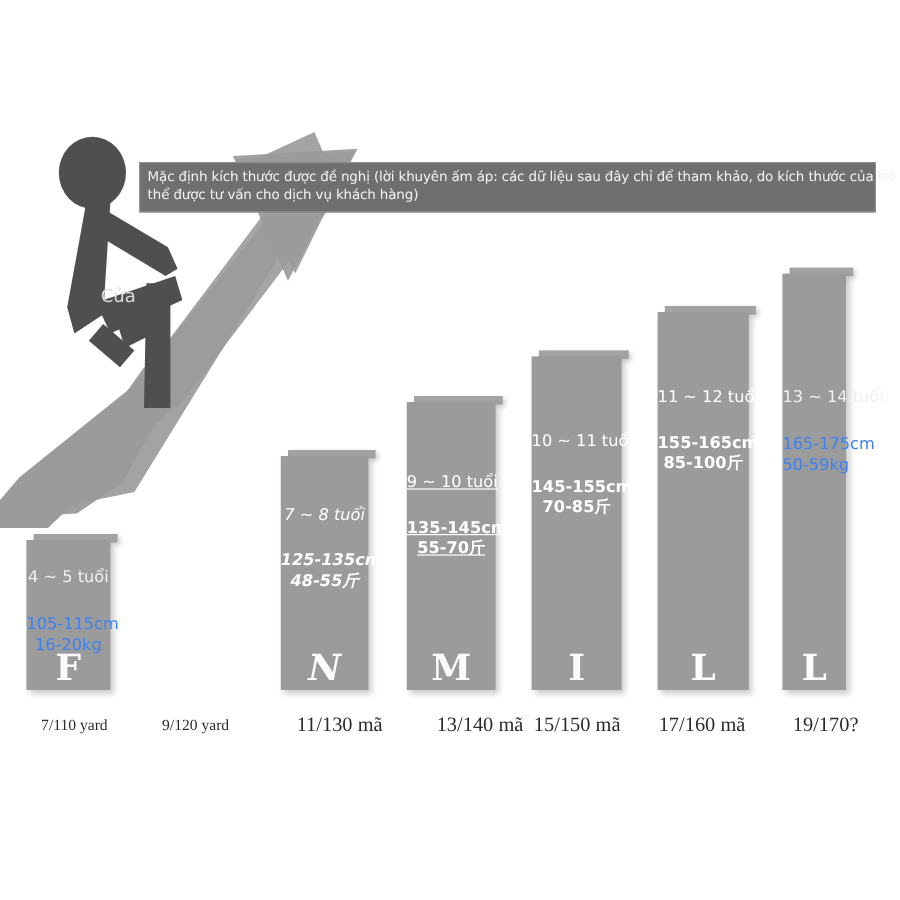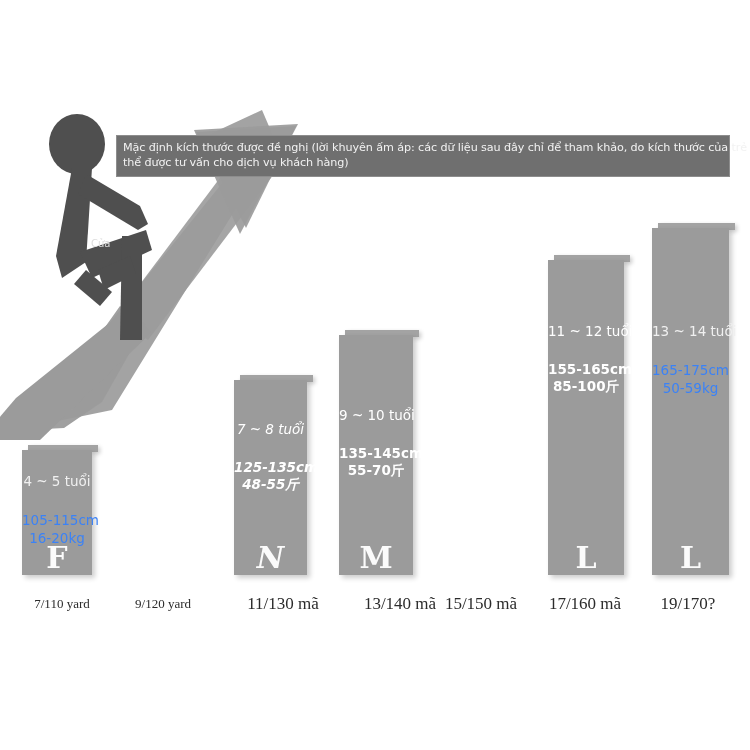--- a/index.html
+++ b/index.html
@@ -134,22 +134,22 @@
     color: #2b2b2b;
     white-space: nowrap;
     text-align: center;
   }
   #xaxis .small { font-size: 13px; }
   #xaxis .big   { font-size: 17px; top: -2px; }
 
   
   #cua-label {
     position: absolute;
-    left: 91px; top: 238px;
-    font-size: 10px;
+    left: 84px; top: 238px;
+    font-size: 15px;
     color: #dcdcdc;
     z-index: 5;
     white-space: nowrap;
   }
 </style>
 </head>
 <body>
 
 <div id="canvas">
 
@@ -206,41 +206,51 @@
         <span class="age">7 ~ 8 tuổi</span>
         <span class="meas">125-135cm</span>
         <span class="wt">48-55斤</span>
       </div>
       <div class="wmark">N</div>
     </div>
 
     <div class="bar" style="left:339px; width:74px; height:245px;">
       <div class="cap"></div>
       <div class="body"></div>
-      <div class="labels" style="top:77px;">
+      <div class="labels" style="top:64px;text-decoration:underline;">
         <span class="age">9 ~ 10 tuổi</span>
         <span class="meas">135-145cm</span>
         <span class="wt">55-70斤</span>
       </div>
       <div class="wmark">M</div>
     </div>
 
+    <div class="bar" style="left:443px; width:75px; height:283px;">
+      <div class="cap"></div>
+      <div class="body"></div>
+      <div class="labels" style="top:68px;">
+        <span class="age">10 ~ 11 tuổi</span>
+        <span class="meas">145-155cm</span>
+        <span class="wt">70-85斤</span>
+      </div>
+      <div class="wmark">I</div>
+    </div>
 
     <div class="bar" style="left:548px; width:76px; height:320px;border-radius:15px;">
       <div class="cap"></div>
       <div class="body"></div>
       <div class="labels" style="top:68px;">
         <span class="age">11 ~ 12 tuổi</span>
         <span class="meas">155-165cm</span>
         <span class="wt">85-100斤</span>
       </div>
       <div class="wmark">L</div>
     </div>
 
-    <div class="bar plain" style="left:652px; width:77px; height:352px;">
+    <div class="bar plain" style="left:652px; width:53px; height:352px;">
       <div class="cap"></div>
       <div class="body"></div>
       <div class="labels" style="top:100px;">
         <span class="age">13 ~ 14 tuổi</span>
         <span class="meas">165-175cm</span>
         <span class="wt">50-59kg</span>
       </div>
       <div class="wmark">L</div>
     </div>
 

